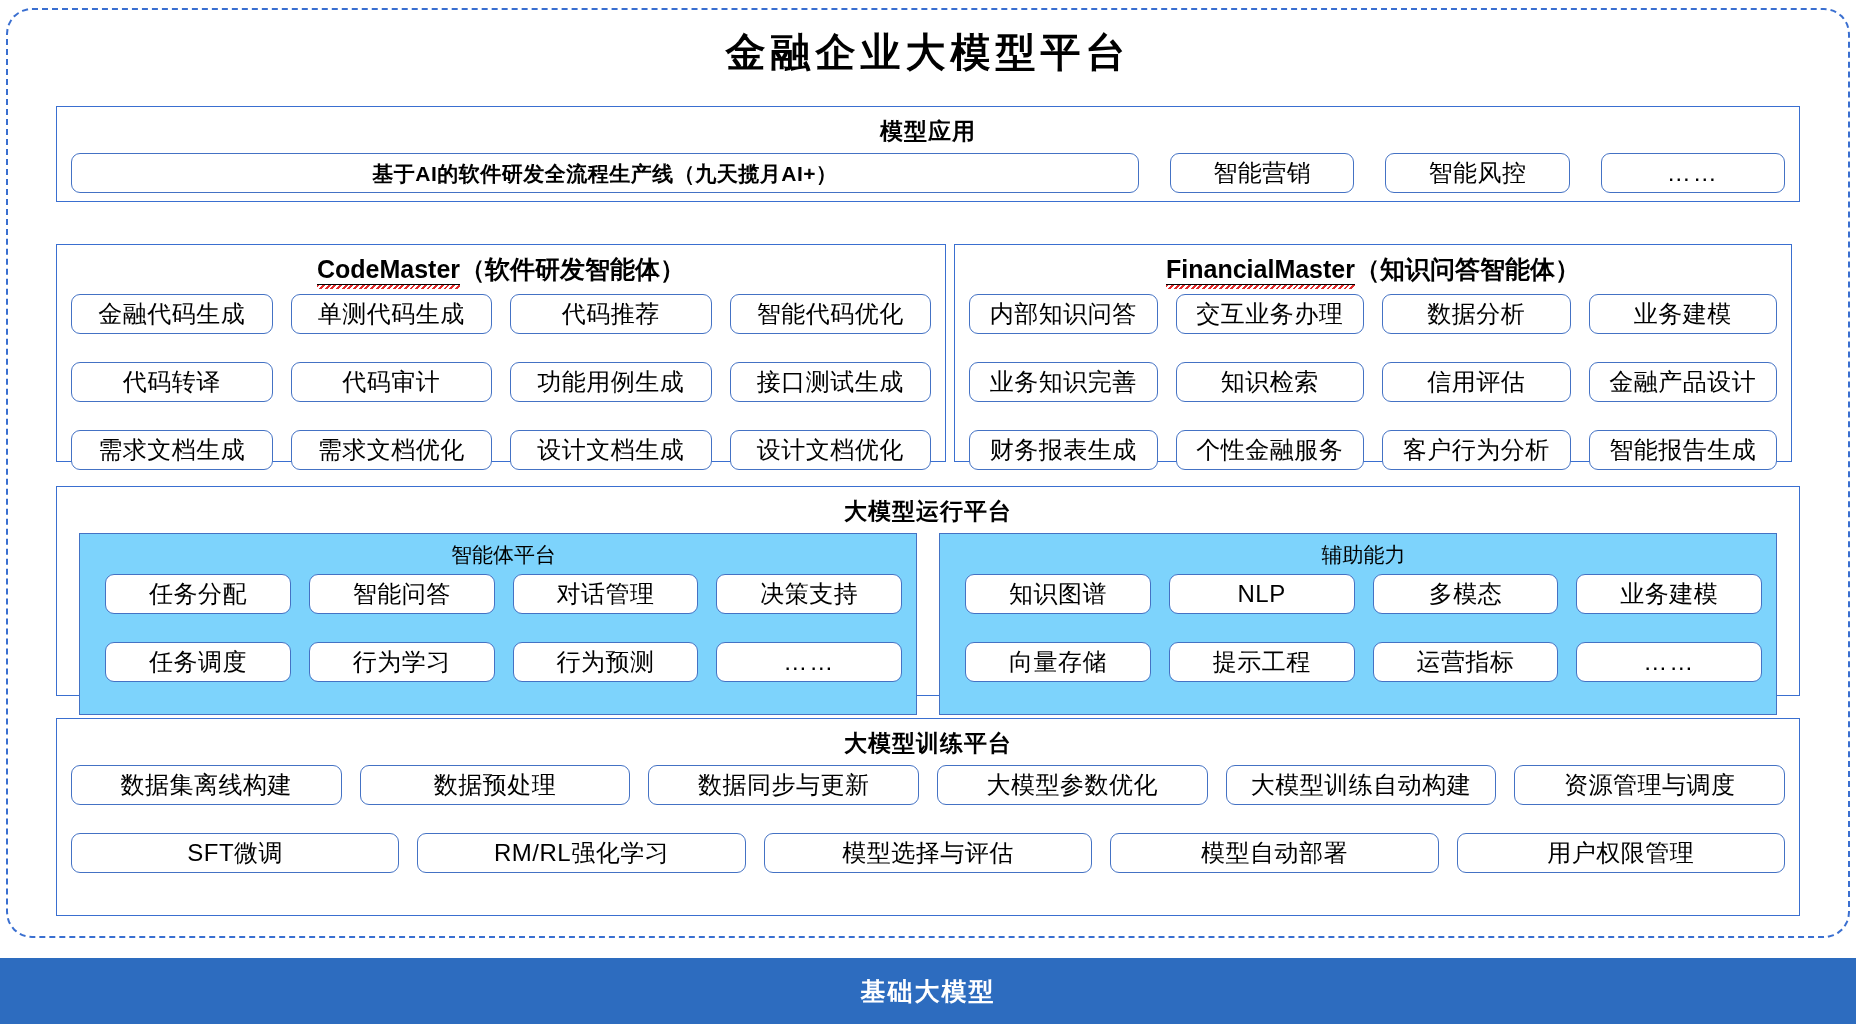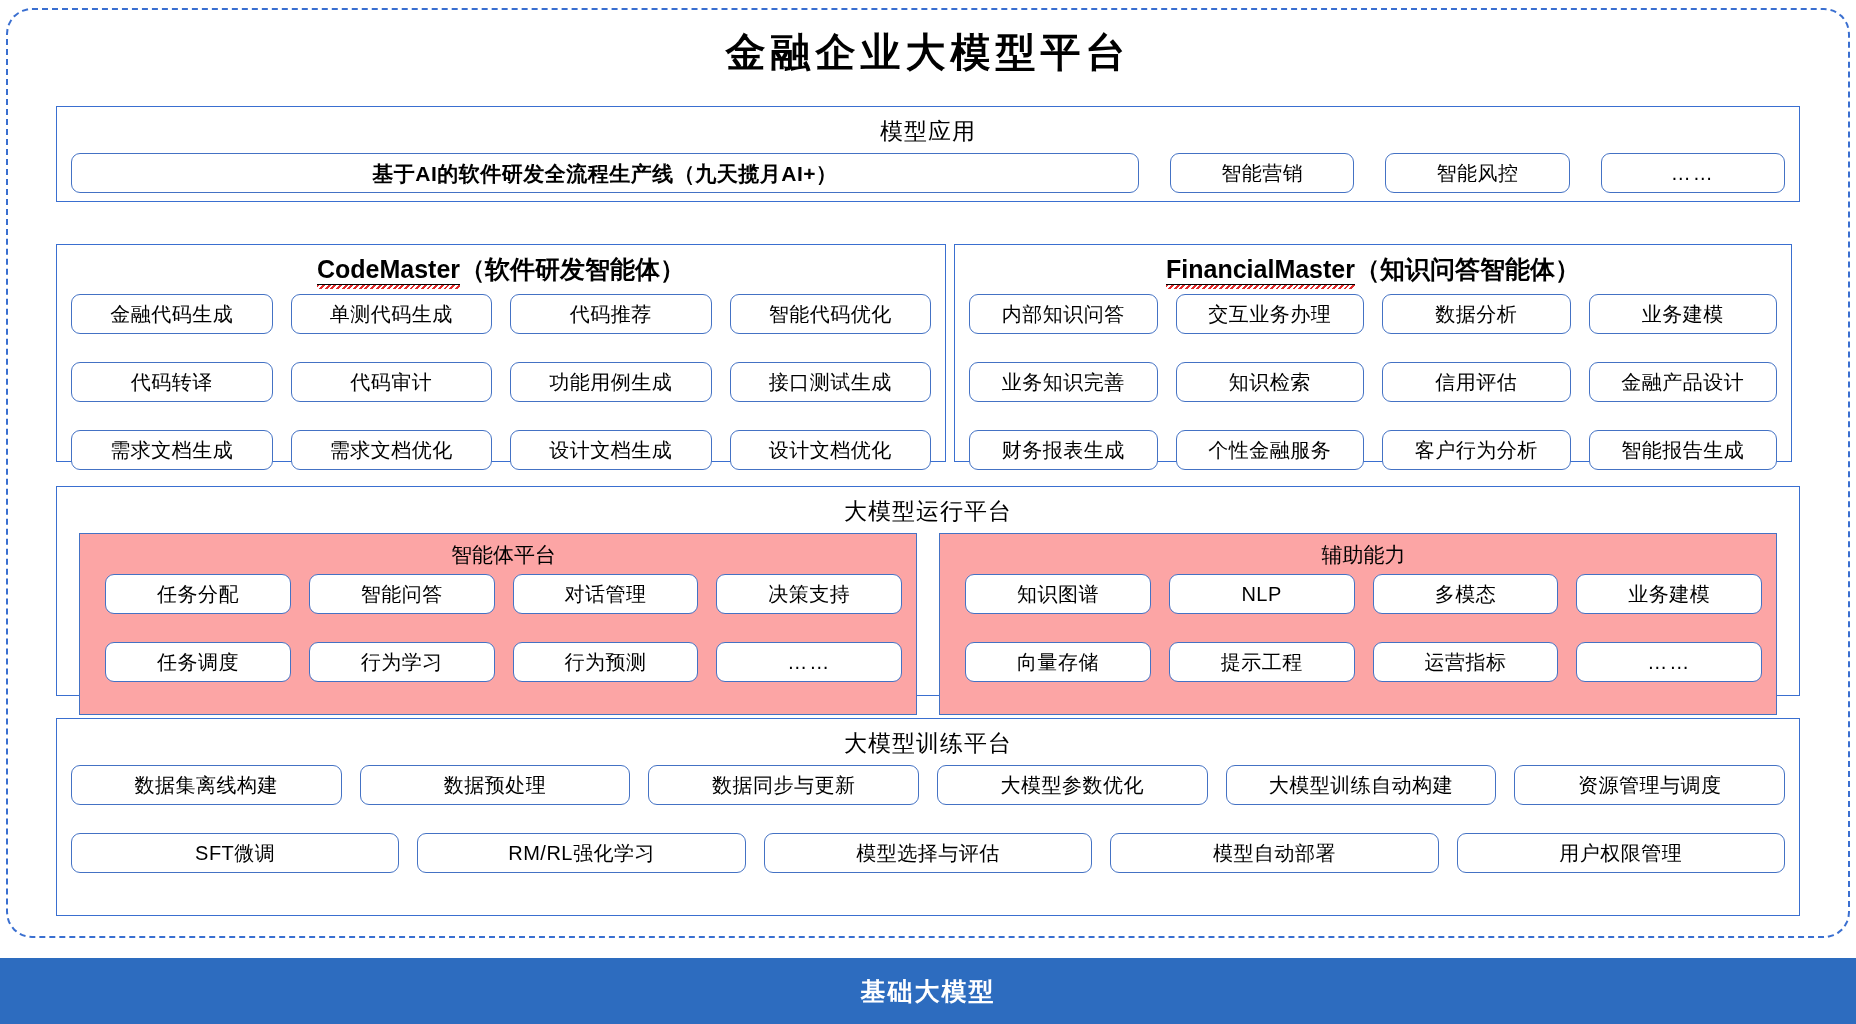--- a/index.html
+++ b/index.html
@@ -45,42 +45,42 @@
 
   
   .section {
     position: absolute;
     border: 1.4px solid #3a6fd0;
     background: #ffffff;
   }
   .section-title {
     text-align: center;
     font-size: 23px;
-    font-weight: 400;
+    font-weight: 700;
     color: #000000;
     letter-spacing: 1px;
     padding-top: 9px;
     padding-bottom: 6px;
   }
   .sub-title {
     text-align: center;
     font-size: 21px;
     font-weight: 400;
     color: #000000;
     padding-top: 7px;
     padding-bottom: 5px;
   }
 
   
   .pill {
     border: 1.3px solid #4472c4;
     border-radius: 9px;
     background: #ffffff;
     color: #000000;
-    font-size: 20px;
+    font-size: 24px;
     line-height: 1;
     display: flex;
     align-items: center;
     justify-content: center;
     text-align: center;
     height: 40px;
     white-space: nowrap;
     letter-spacing: 0.5px;
   }
   .pill.wide-head {
@@ -136,21 +136,21 @@
   .spell-line {
     border-bottom: 1.5px solid #000;
   }
 
   
   #sec-run { left: 56px; top: 486px; width: 1744px; height: 210px; }
   .run-cols { display: flex; gap: 22px; padding: 0 22px; }
   .subbox {
     flex: 1 1 0;
     border: 1.3px solid #4472c4;
-    background: #fca5a5;
+    background: #7dd3fc;
     padding-bottom: 4px;
     padding-left: 11px;
   }
 
   
   #sec-train { left: 56px; top: 718px; width: 1744px; height: 198px; }
 
   
   .footer-bar {
     position: absolute;

